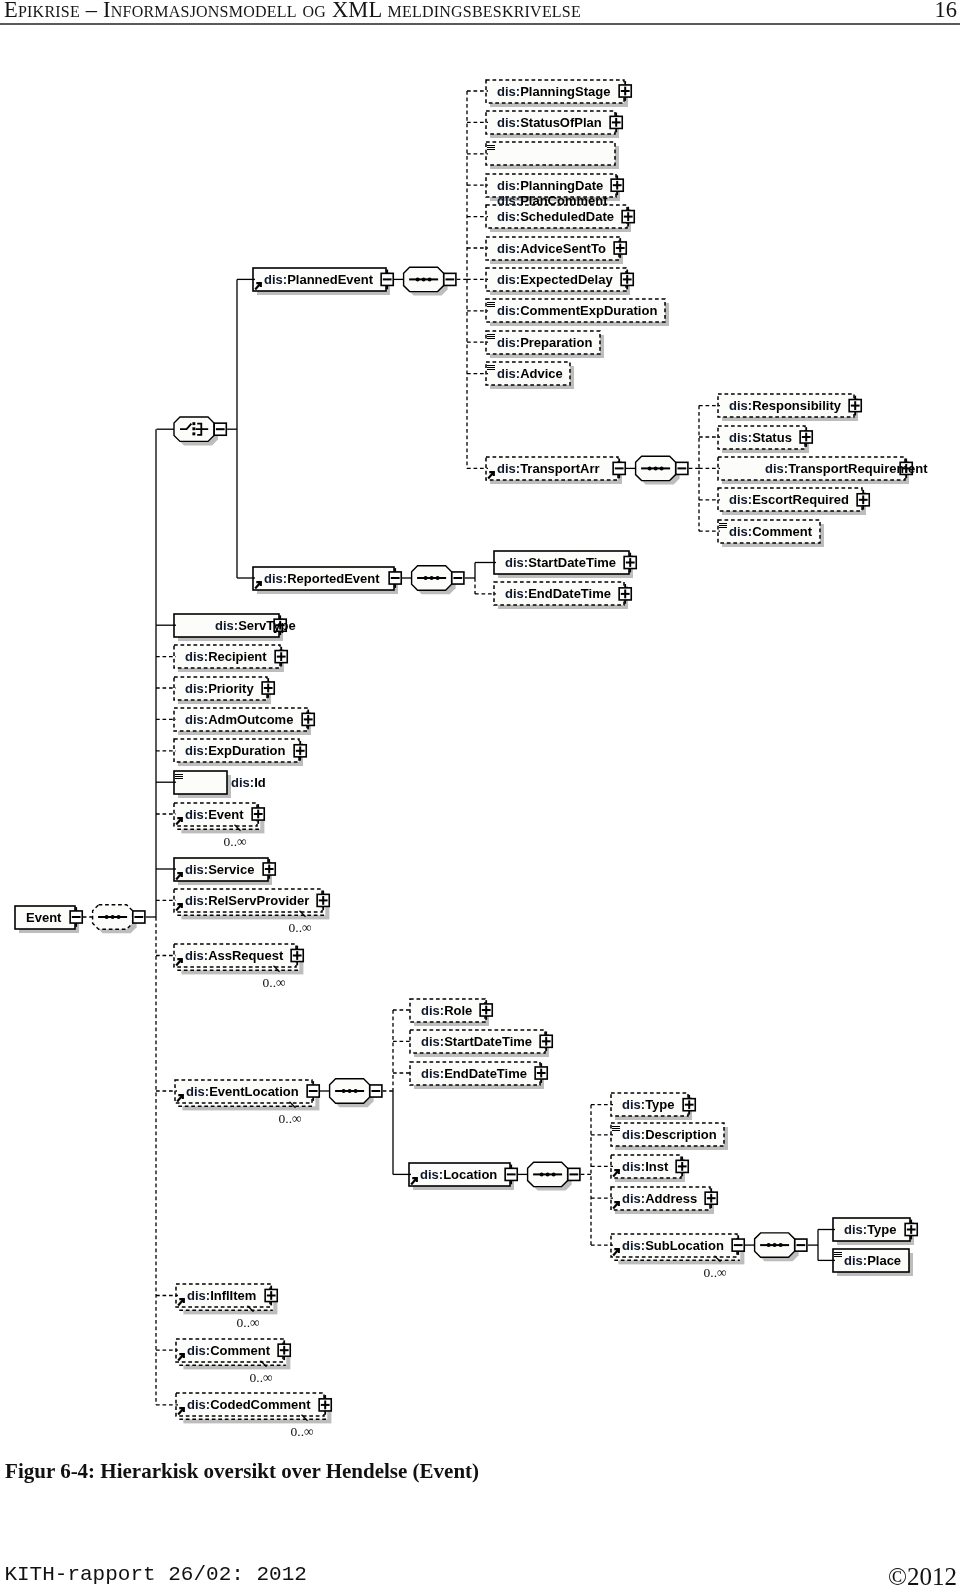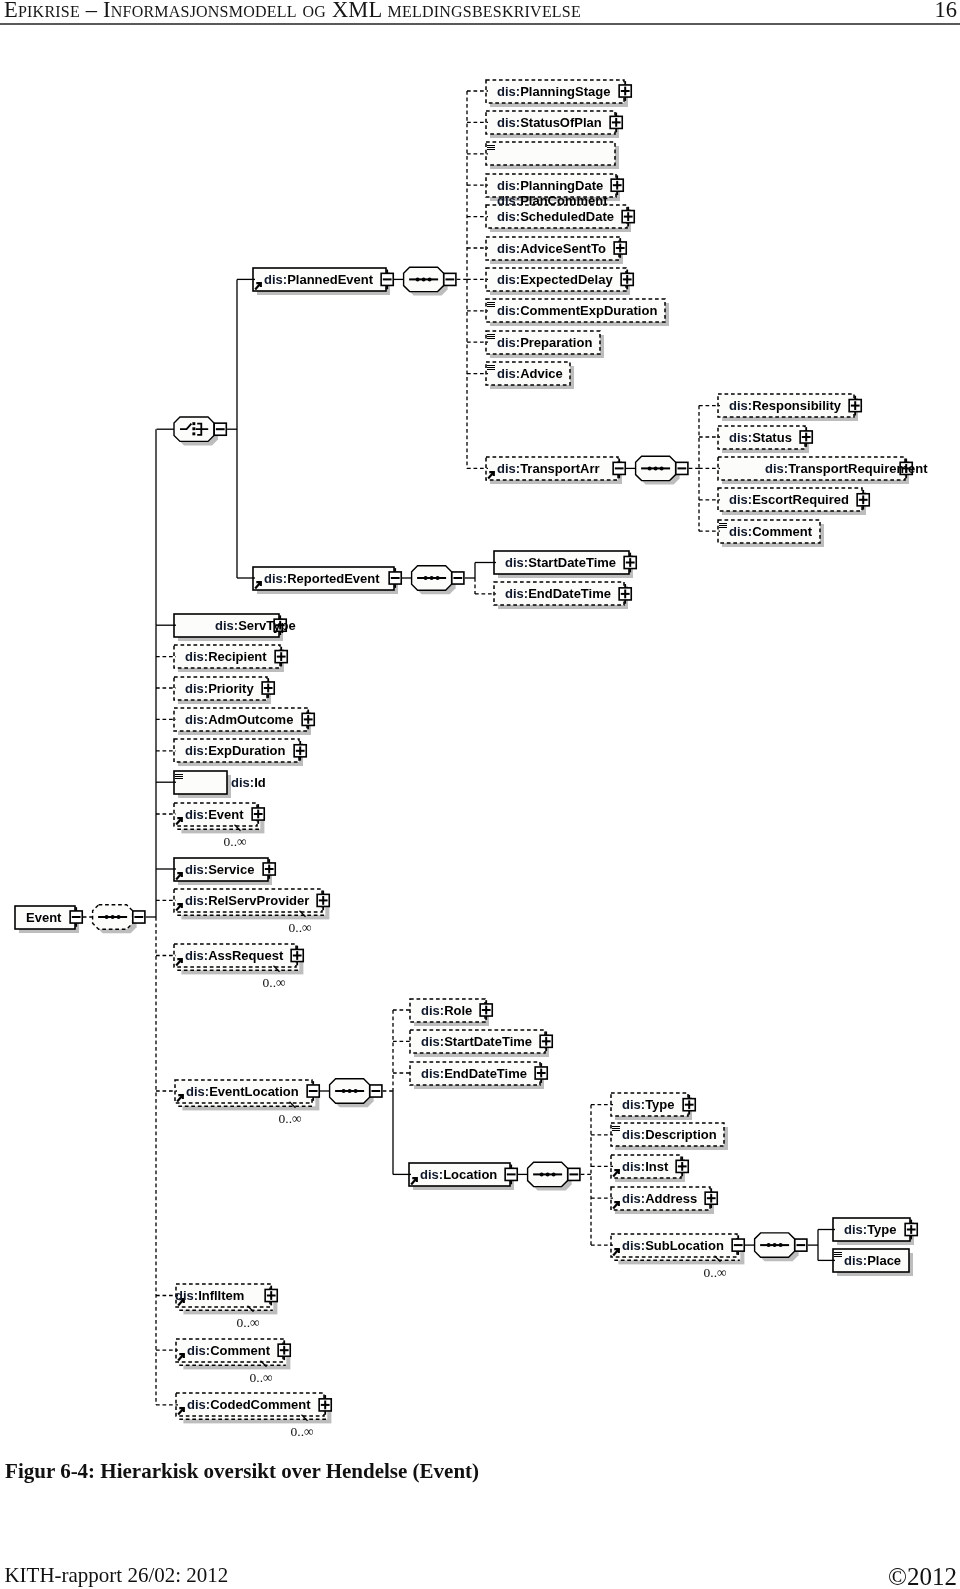--- a/index.html
+++ b/index.html
@@ -7,21 +7,21 @@
 body{width:960px;height:1589px;position:relative;overflow:hidden;-webkit-font-smoothing:antialiased;
      font-family:"Liberation Sans",sans-serif;}
 #page{position:absolute;left:0;top:0;width:960px;height:1589px;background:#fff;}
 #hdr-title{position:absolute;left:4px;top:-3.1px;font-family:"Liberation Serif",serif;
            font-size:22.5px;font-variant:small-caps;letter-spacing:.215px;color:#161616;white-space:nowrap;}
 #hdr-num{position:absolute;left:0;top:-3.1px;width:957px;text-align:right;
          font-family:"Liberation Serif",serif;font-size:22.5px;color:#161616;white-space:nowrap;}
 #hdr-rule{position:absolute;left:0;top:22.6px;width:960px;height:2.2px;background:#5a5a5a;}
 #caption{position:absolute;left:5.1px;top:1459.3px;font-family:"Liberation Serif",serif;
          font-weight:bold;font-size:21px;color:#111;white-space:nowrap;}
-#ftr-l{position:absolute;left:4.4px;top:1562.8px;font-family:Liberation Serif, serif;
+#ftr-l{position:absolute;left:4.4px;top:1562.8px;font-family:Liberation Mono, monospace;
        font-size:21px;color:#111;white-space:nowrap;}
 #ftr-r{position:absolute;left:0;top:1562.8px;width:957px;text-align:right;
        font-family:"Liberation Serif",serif;font-size:25px;color:#111;white-space:nowrap;}
 #diagram{position:absolute;left:0;top:0;width:960px;height:1450px;}
 #wires{position:absolute;left:0;top:0;}
 #labels{position:absolute;left:0;top:0;width:960px;height:1450px;}
 .nodelbl{position:absolute;font-size:13px;font-weight:bold;color:#000;white-space:nowrap;-webkit-font-smoothing:antialiased;
          line-height:1;}
 .nodelbl i{font-style:normal;color:#0f172a;}
 .replbl{position:absolute;font-size:13.5px;color:#111;white-space:nowrap;line-height:1;
@@ -852,21 +852,21 @@
         <div class="nodelbl" style="left: 185px; top: 649.9px;"><i>dis:</i>Recipient</div>
         <div class="nodelbl" style="left: 185px; top: 681.9px;"><i>dis:</i>Priority</div>
         <div class="nodelbl" style="left: 185px; top: 712.9px;"><i>dis:</i>AdmOutcome</div>
         <div class="nodelbl" style="left: 185px; top: 743.9px;"><i>dis:</i>ExpDuration</div>
         <div class="nodelbl" style="left: 202px; top: 775.9px; margin-left: 29px;"><i>dis:</i>Id</div>
         <div class="nodelbl" style="left: 185px; top: 807.9px;"><i>dis:</i>Event</div>
         <div class="nodelbl" style="left: 185px; top: 862.9px;"><i>dis:</i>Service</div>
         <div class="nodelbl" style="left: 185px; top: 893.9px;"><i>dis:</i>RelServProvider</div>
         <div class="nodelbl" style="left: 185px; top: 948.9px;"><i>dis:</i>AssRequest</div>
         <div class="nodelbl" style="left: 186px; top: 1084.9px;"><i>dis:</i>EventLocation</div>
-        <div class="nodelbl" style="left: 175px; top: 1288.9px; text-align: center;"><i>dis:</i>InflItem</div>
+        <div class="nodelbl" style="left: 187px; top: 1288.9px; text-align: center;"><i>dis:</i>InflItem</div>
         <div class="nodelbl" style="left: 187px; top: 1343.9px;"><i>dis:</i>Comment</div>
         <div class="nodelbl" style="left: 187px; top: 1397.9px;"><i>dis:</i>CodedComment</div>
         <div class="nodelbl" style="left: 421px; top: 1003.9px;"><i>dis:</i>Role</div>
         <div class="nodelbl" style="left: 421px; top: 1034.9px;"><i>dis:</i>StartDateTime</div>
         <div class="nodelbl" style="left: 421px; top: 1066.9px;"><i>dis:</i>EndDateTime</div>
         <div class="nodelbl" style="left: 420px; top: 1167.9px;"><i>dis:</i>Location</div>
         <div class="nodelbl" style="left: 622px; top: 1097.9px;"><i>dis:</i>Type</div>
         <div class="nodelbl" style="left: 622px; top: 1127.9px;"><i>dis:</i>Description</div>
         <div class="nodelbl" style="left: 622px; top: 1159.9px;"><i>dis:</i>Inst</div>
         <div class="nodelbl" style="left: 622px; top: 1191.9px;"><i>dis:</i>Address</div>

